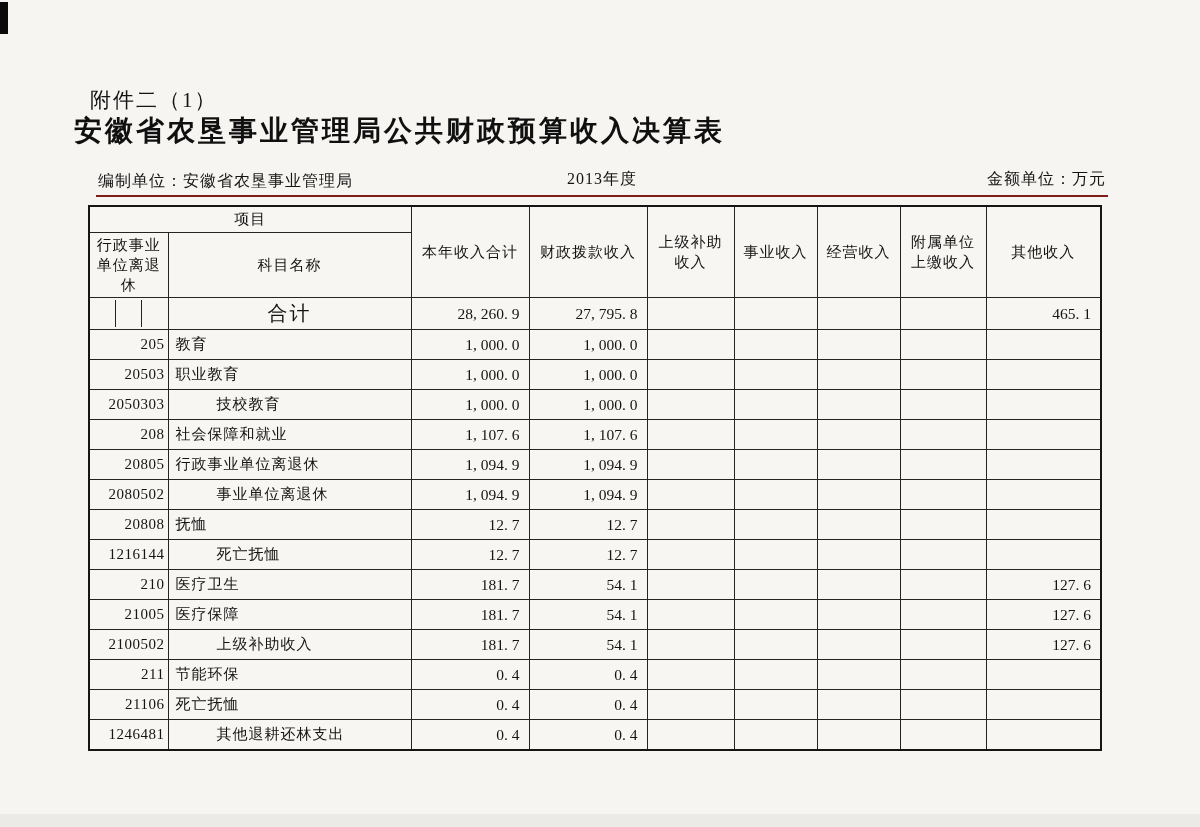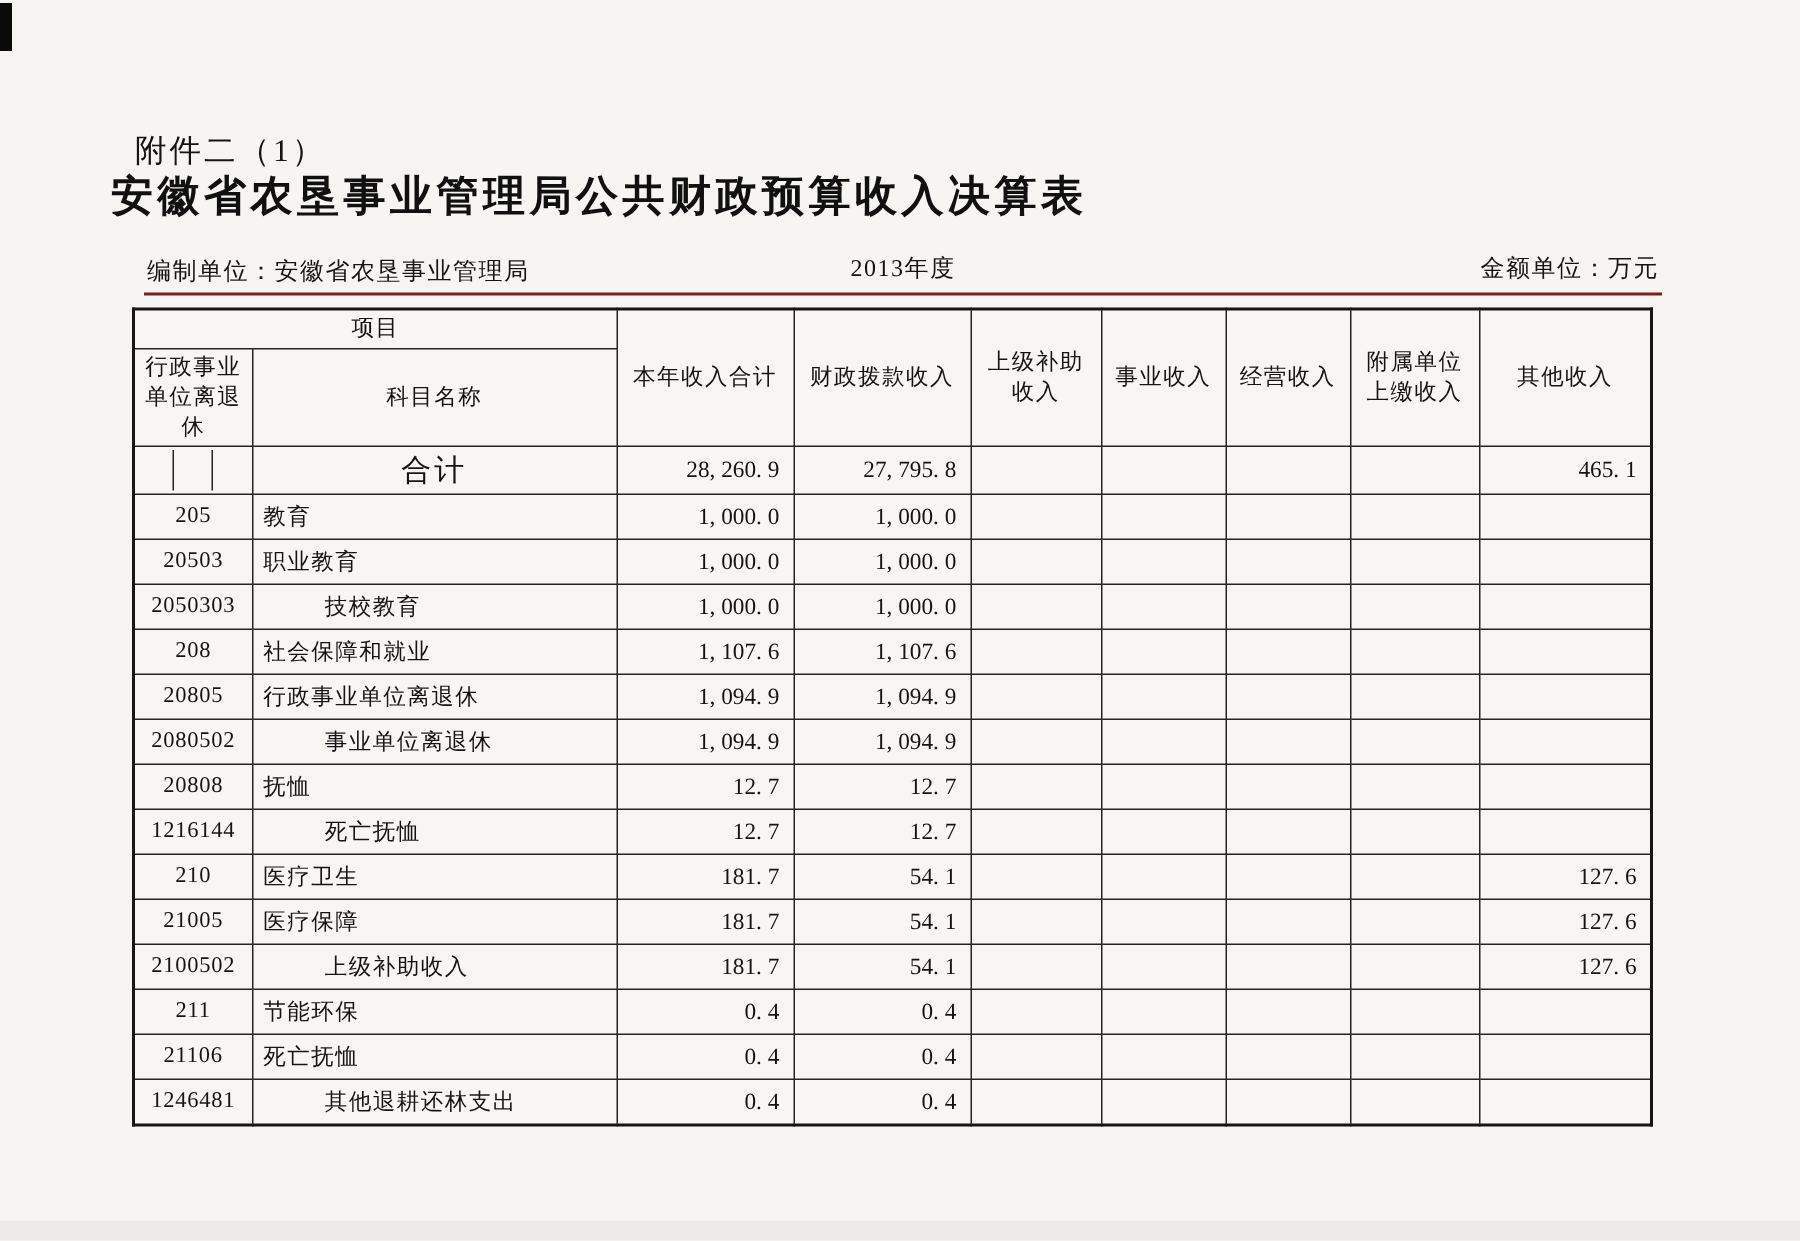--- a/index.html
+++ b/index.html
@@ -61,21 +61,21 @@
     text-align: center;
     line-height: 1.35;
     padding: 2px 5px;
     letter-spacing: 1px;
   }
   .budget-table thead tr.hr1 th { height: 26px; }
   .budget-table thead tr.hr2 th { height: 57px; }
   .budget-table tbody tr { height: 30px; }
   .budget-table tbody tr.total-row { height: 27px; }
 
-  .code-cell { text-align: center; padding: 2px 3px; letter-spacing: 0.5px; }
+  .code-cell { text-align: right; padding: 2px 3px; letter-spacing: 0.5px; }
   .name-cell { text-align: left; padding: 2px 7px; letter-spacing: 1px; }
   .name-cell.center { text-align: center; font-size: 20px; letter-spacing: 2px; }
   .name-cell.indent { padding-left: 48px; }
   .num-cell { text-align: right; padding: 2px 9px 2px 2px; font-size: 15.5px; white-space: nowrap; }
 
   td.subcells { padding: 0; }
   td.subcells .sc-wrap { display: flex; width: 100%; height: 100%; }
   td.subcells .sc { flex: 1 1 0; height: 27px; }
   td.subcells .sc + .sc { border-left: 1.5px solid #242424; }
 </style>

